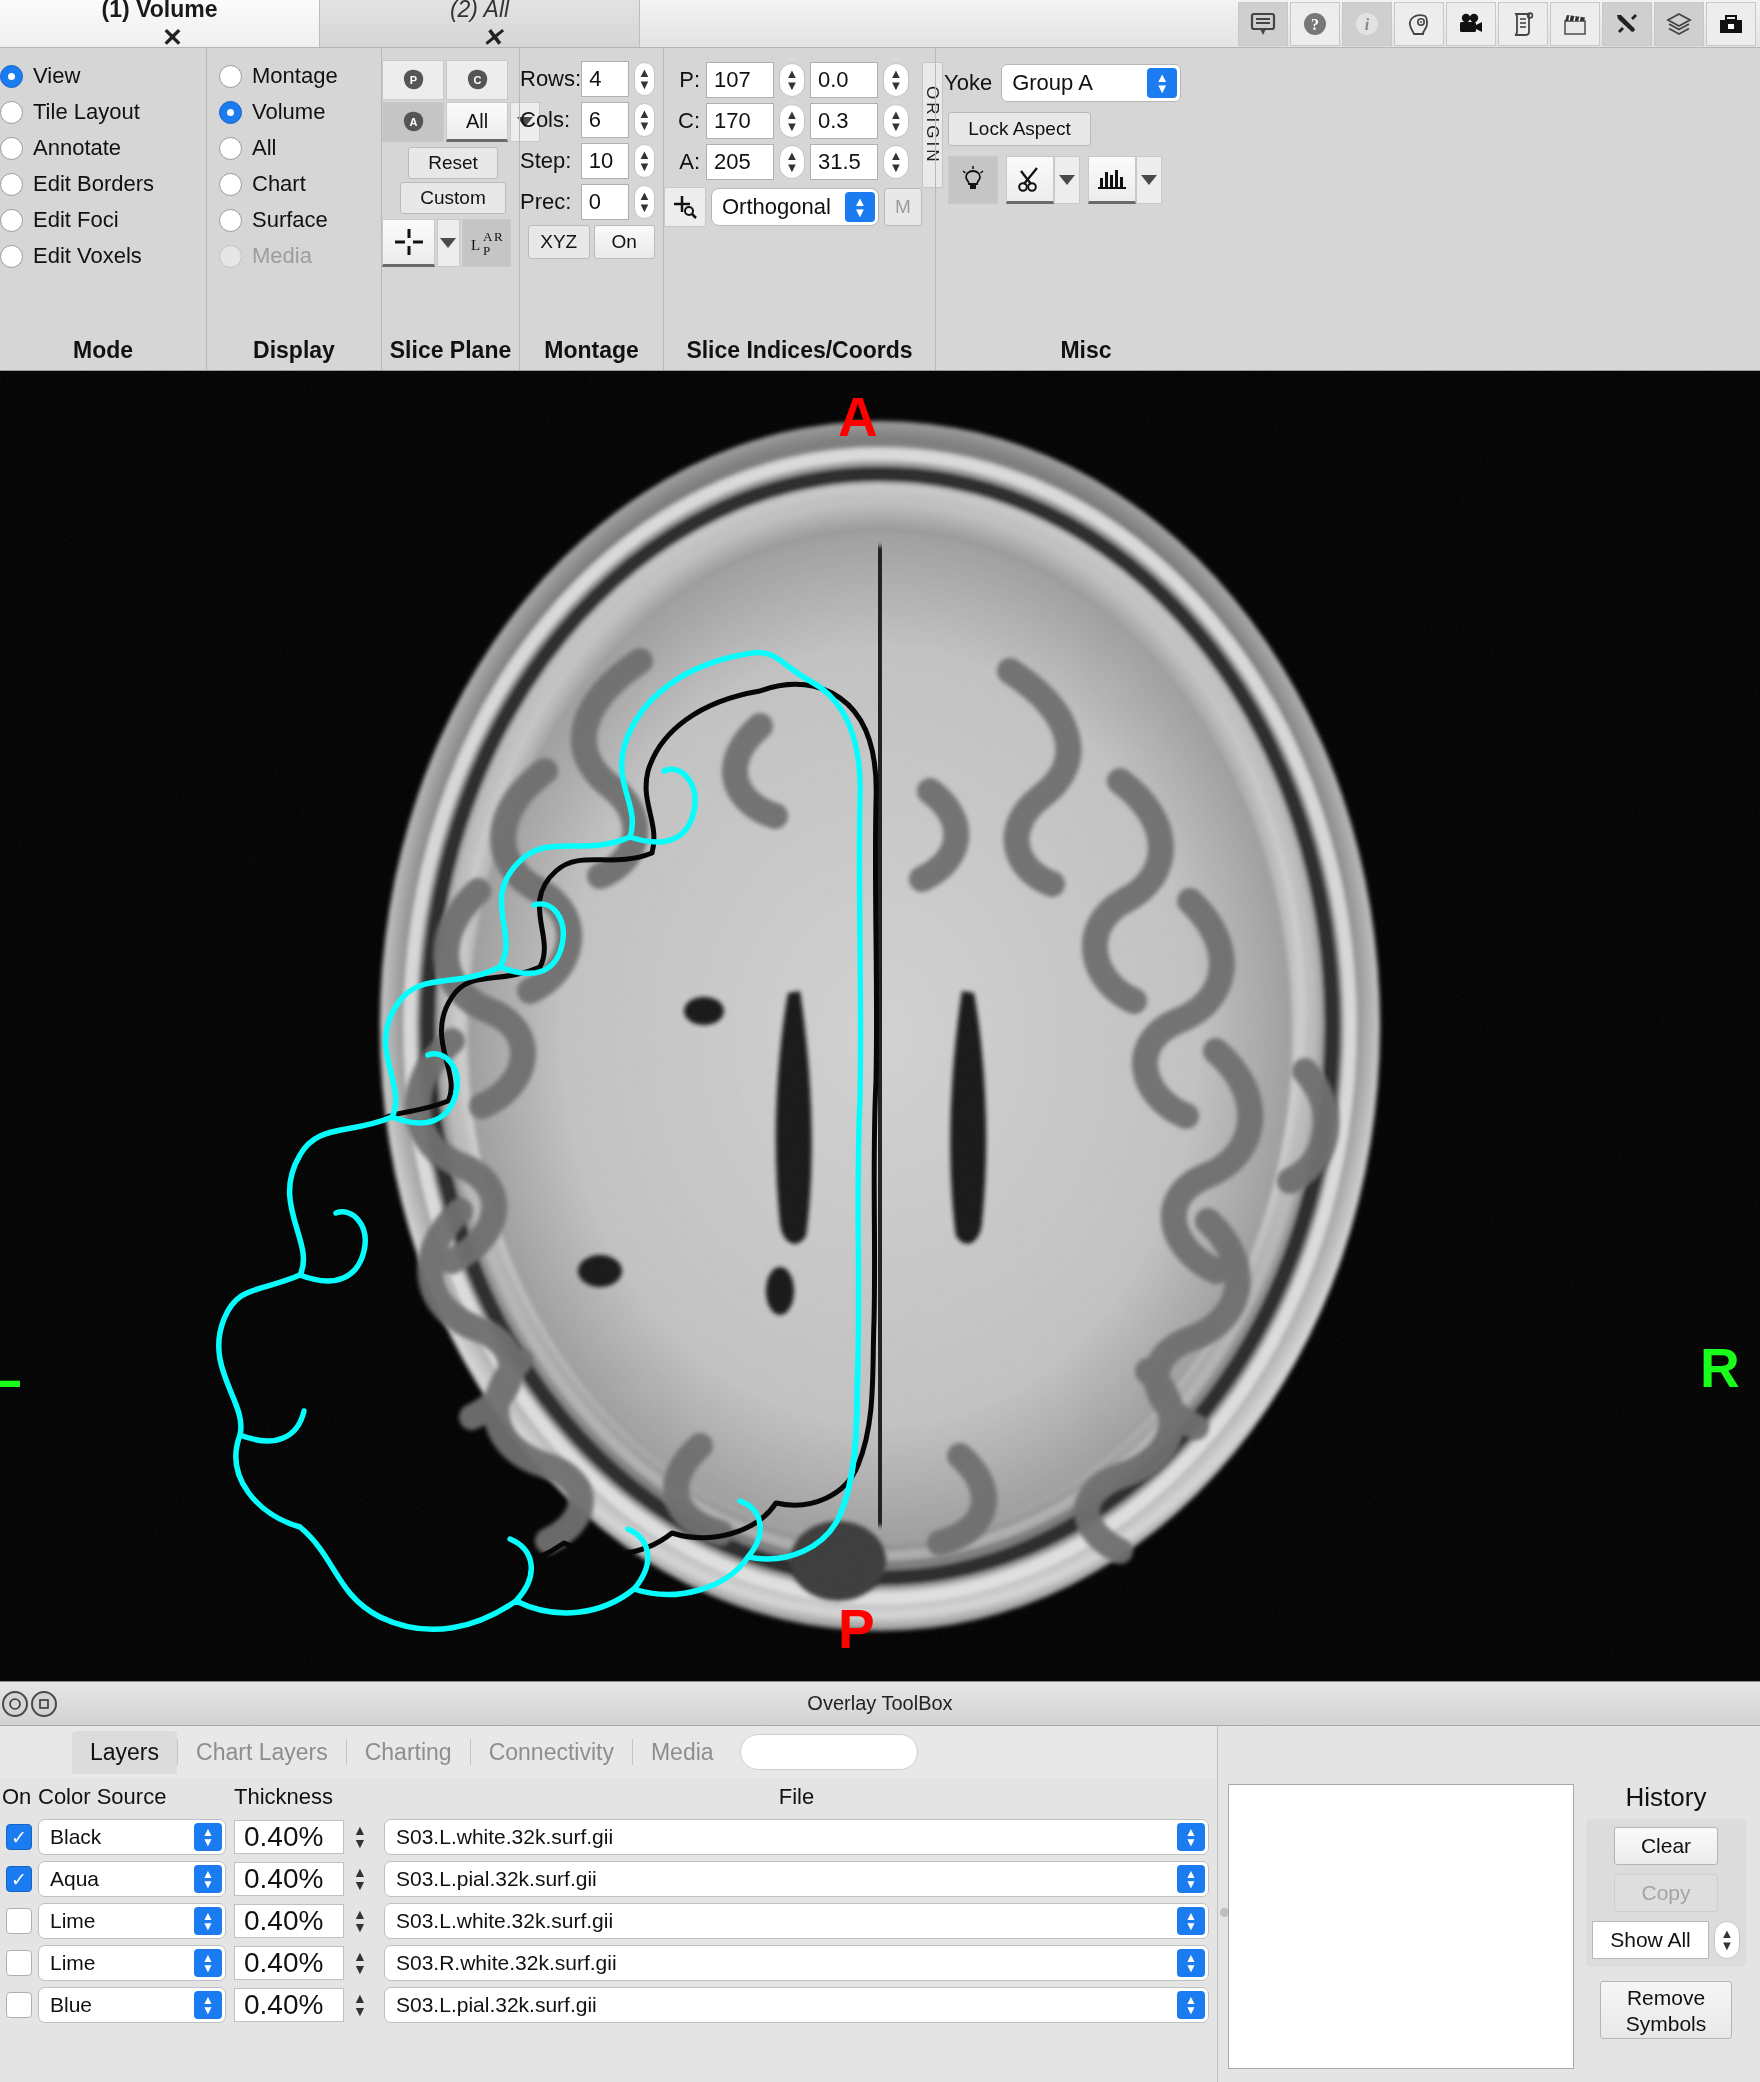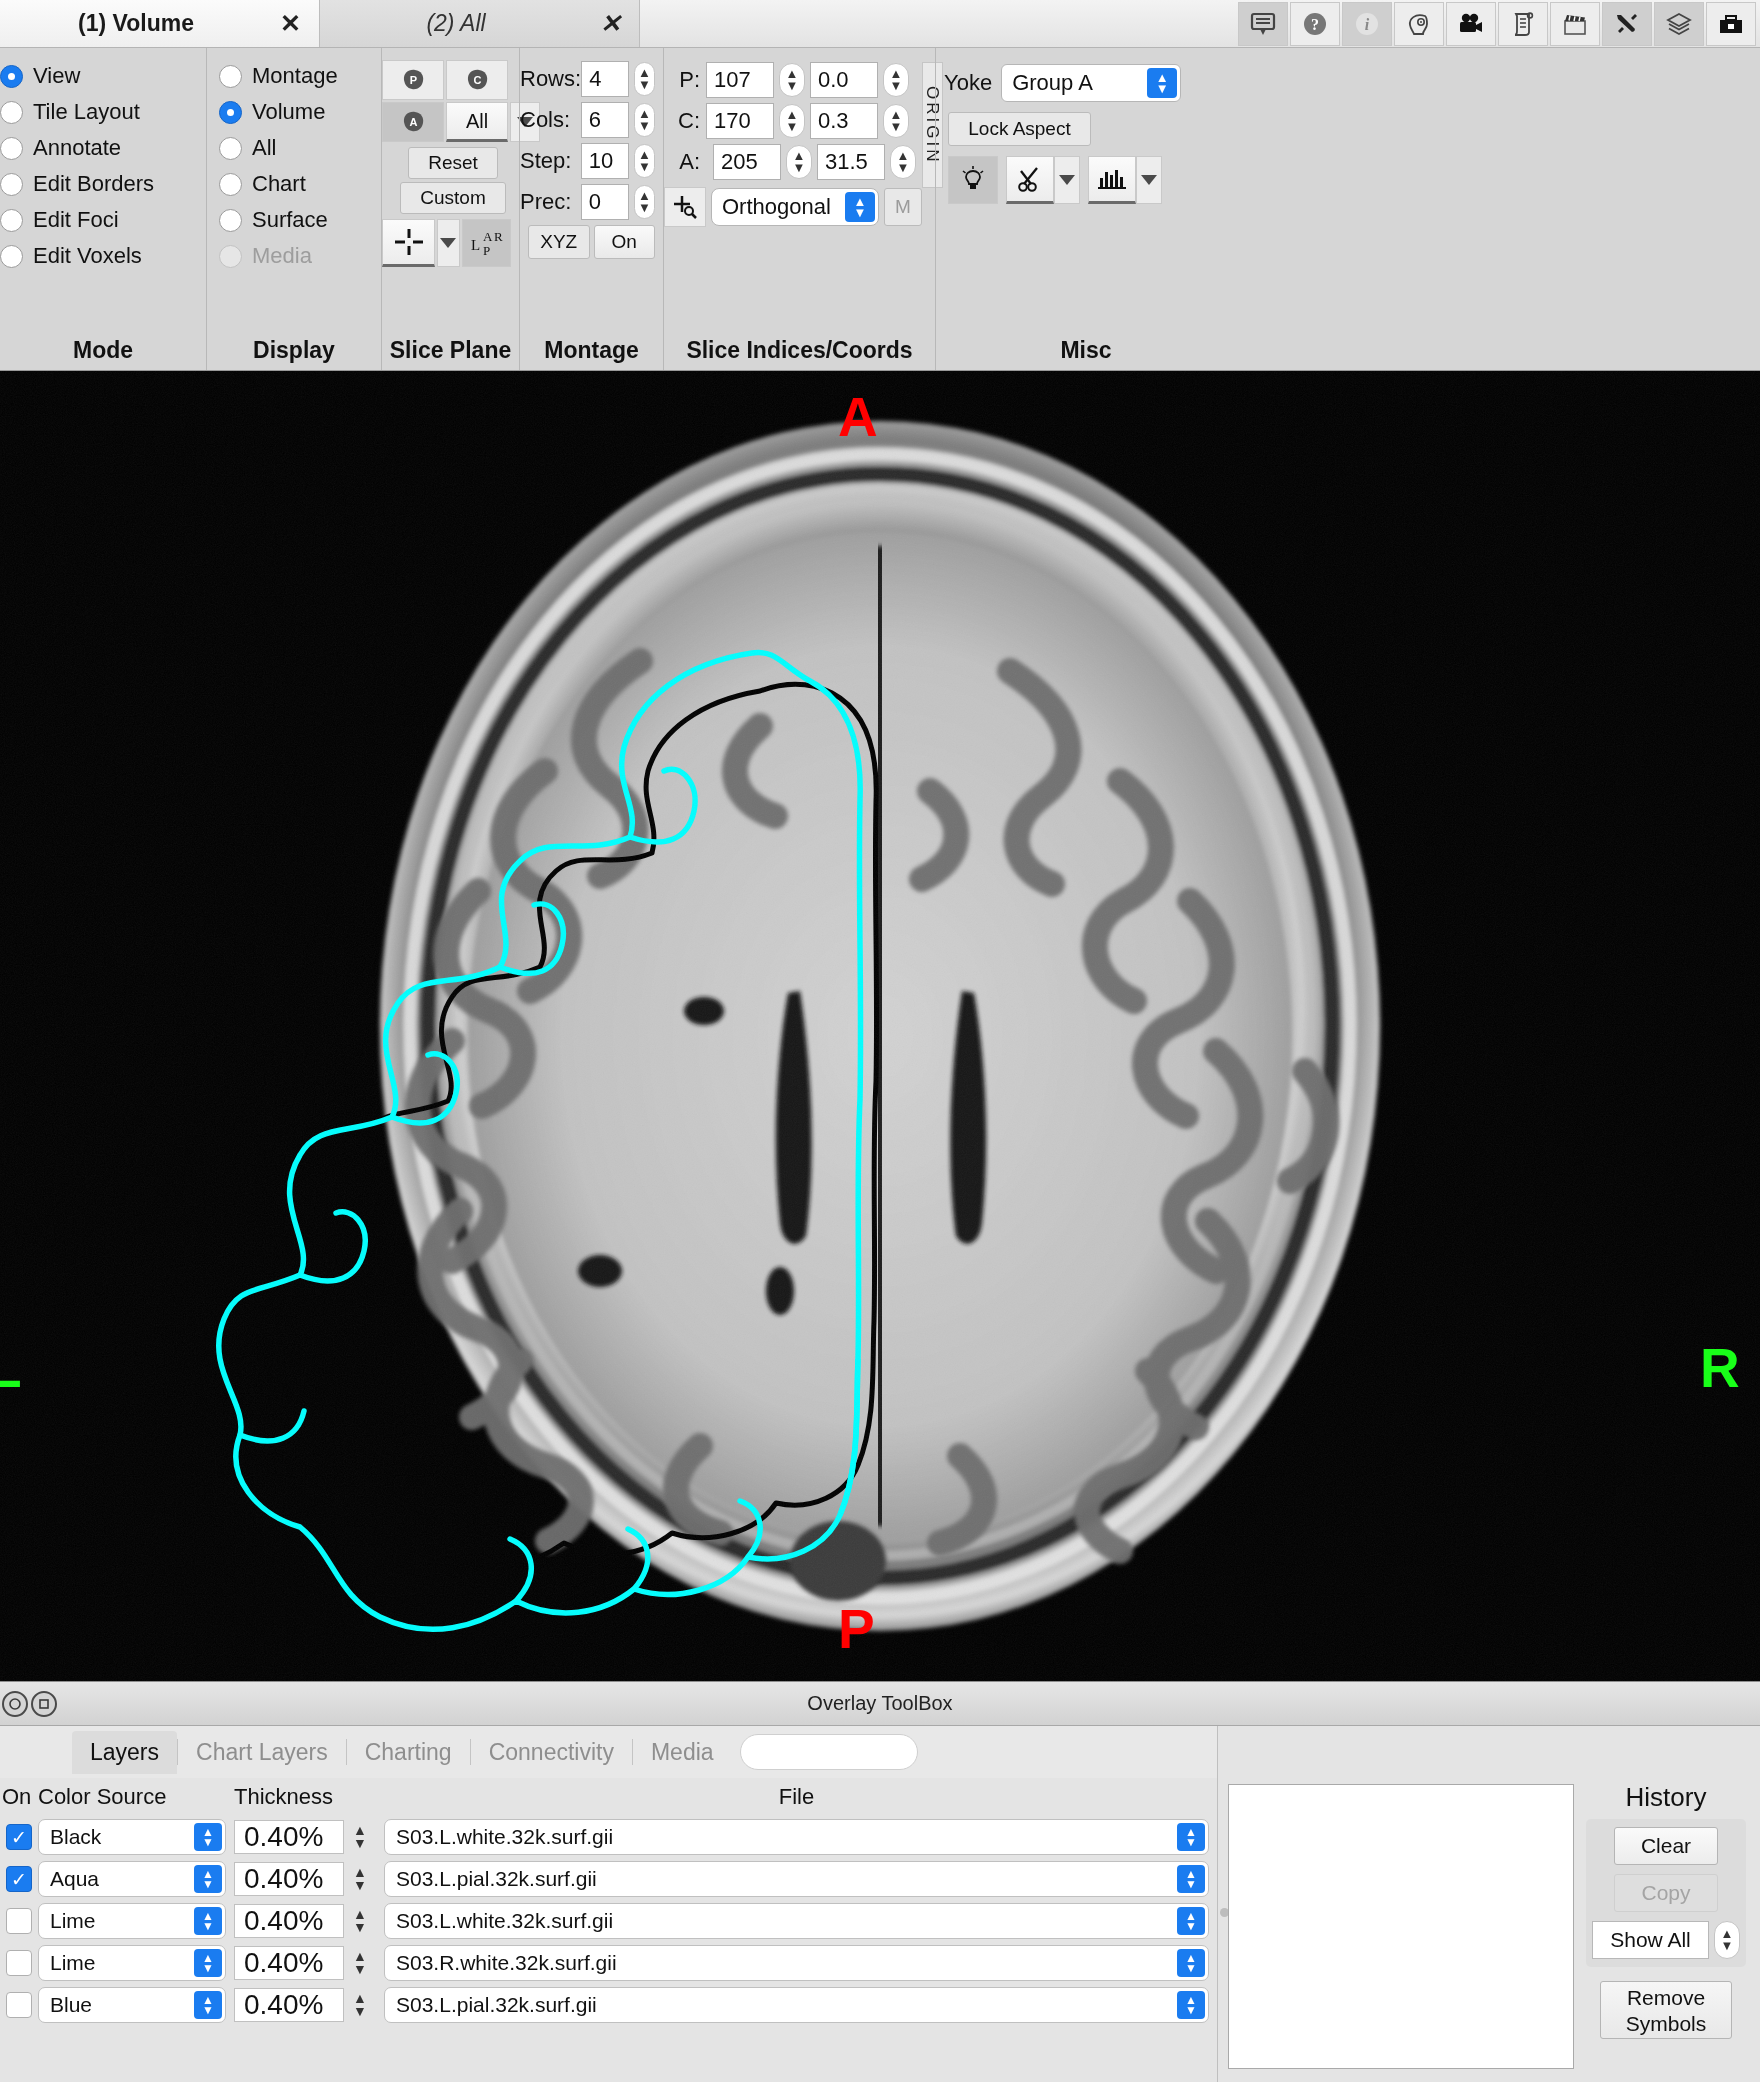--- a/index.html
+++ b/index.html
@@ -16,20 +16,21 @@
     position: absolute; left: 0; top: 0; width: 1760px; height: 48px;
     background: linear-gradient(#f3f3f3, #e3e3e3);
     border-bottom: 1px solid #b4b4b4;
     display: flex; align-items: stretch;
   }
   .tab {
     position: relative; display: flex; align-items: center; justify-content: center;
     min-width: 320px; padding: 0 18px;
     border-right: 1px solid #bdbdbd;
     font-size: 23px;
+    flex-direction: column;
   }
   .tab.active { background: linear-gradient(#fbfbfb, #efefef); font-weight: bold; color: #1a1a1a; }
   .tab.inactive { background: linear-gradient(#e2e2e2, #d6d6d6); font-style: italic; color: #333; }
   .tab .tlabel { flex: 1; text-align: center; }
   .tab .tclose { font-size: 25px; font-weight: bold; color: #222; margin-left: 26px; font-family:"Liberation Sans",sans-serif; }
 
   .toolicons {
     margin-left: auto; display: flex; align-items: center; gap: 2px; padding-right: 4px;
   }
   .ticon {
@@ -518,21 +519,21 @@
                 <span class="dn">▼</span>
               </span>
             <span class="txtfield" style="width:68px;height:36px;margin-left:5px;">0.3</span>
             <span class="spin">
                 <span class="up">▲</span>
                 <span class="dn">▼</span>
               </span>
           </div>
           <div class="si-row">
             <span class="si-lab">A:</span>
-            <span class="txtfield" style="width:68px;height:36px;margin-left:7px;">205</span>
+            <span class="txtfield" style="width:68px;height:36px;">205</span>
             <span class="spin">
                 <span class="up">▲</span>
                 <span class="dn">▼</span>
               </span>
             <span class="txtfield" style="width:68px;height:36px;margin-left:5px;">31.5</span>
             <span class="spin">
                 <span class="up">▲</span>
                 <span class="dn">▼</span>
               </span>
           </div>

